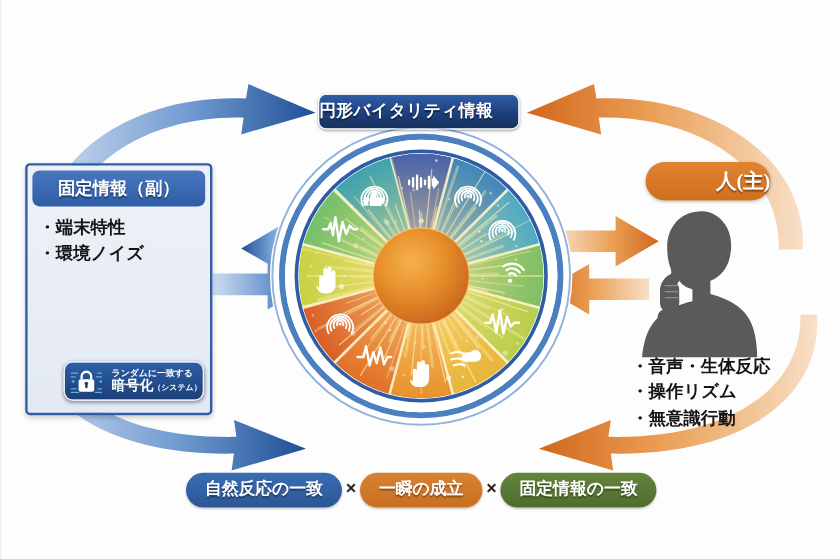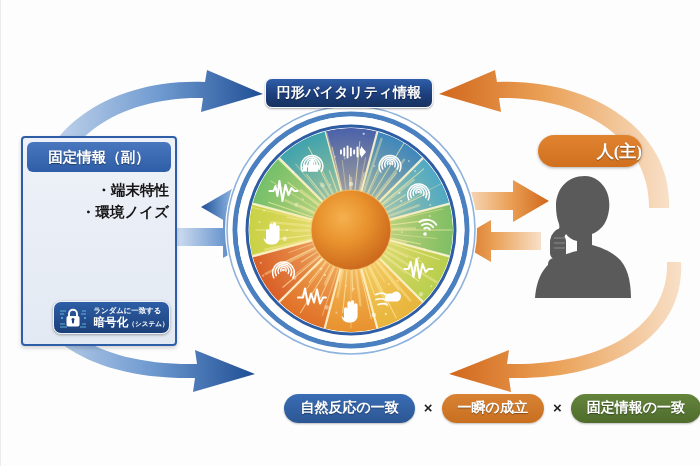--- a/index.html
+++ b/index.html
@@ -17,21 +17,21 @@
   
   #arrows{position:absolute;left:0;top:0;width:700px;height:466px;}
 
   
   #top-banner{
     left:264px;top:78px;width:166px;height:28px;
     background:linear-gradient(180deg,#2f5ea8 0%,#1d3f7d 55%,#16325f 100%);
     border-radius:7px;
     border:1px solid #f4f7fb;
     box-shadow:0 1px 2px rgba(0,0,0,.35);
-    display:flex;align-items:center;justify-content:center;
+    display:flex;align-items:center;
     z-index:6;
   }
   #top-banner span{
     color:#fff;font-size:14px;font-weight:bold;letter-spacing:.3px;
     white-space:nowrap;
     text-shadow:0 1px 1px rgba(0,0,0,.45);
   }
 
   
   #left-panel{
@@ -50,33 +50,32 @@
   #left-panel-header span{
     color:#fff;font-size:14.5px;font-weight:bold;white-space:nowrap;
     text-shadow:0 1px 1px rgba(0,0,0,.4);
   }
   #left-list{
     position:absolute;left:9px;top:42px;right:6px;
     display:flex;flex-direction:column;gap:1px;
   }
   #left-list li{
     list-style:none;color:#151515;font-size:14.5px;font-weight:bold;
-    line-height:1.42;white-space:nowrap;text-align:right;
+    line-height:1.42;white-space:nowrap;
   }
   #left-list{margin:0;padding:0;}
 
   
   #crypto-badge{
     position:absolute;left:30px;top:163px;width:117px;height:33px;
     background:linear-gradient(180deg,#2d5ea6 0%,#1c3f79 100%);
     border:1.6px solid #eaf1fa;border-radius:8px;
     box-shadow:0 1px 3px rgba(0,0,0,.35);
     display:flex;align-items:center;gap:6px;padding-left:3px;
     box-sizing:border-box;
-    justify-content:center;
   }
   #crypto-text{display:flex;flex-direction:column;line-height:1;}
   #crypto-line1{color:#fff;font-size:7.4px;font-weight:bold;white-space:nowrap;}
   #crypto-line2{color:#fff;font-size:11.6px;font-weight:bold;white-space:nowrap;margin-top:2px;}
   #crypto-line2 .sys{font-size:6.6px;}
 
   
   #person-pill{
     left:537px;top:135px;width:104px;height:32px;
     background:linear-gradient(180deg,#e0832f 0%,#d0701f 100%);
@@ -102,21 +101,21 @@
     line-height:1.48;white-space:nowrap;
   }
 
   
   #wheel-wrap{left:222px;top:102px;width:256px;height:256px;z-index:4;}
   #wheel-svg{width:256px;height:256px;display:block;}
 
   
   #bottom-row{
     left:0;top:392px;width:700px;height:32px;
-    display:flex;align-items:center;justify-content:flex-end;gap:9px;z-index:6;
+    display:flex;align-items:center;justify-content:center;gap:3px;z-index:6;
   }
   .bpill{
     height:29px;border-radius:15px;
     display:flex;align-items:center;justify-content:center;
     padding:0 16px;box-sizing:border-box;
     box-shadow:0 1px 2px rgba(0,0,0,.25);
   }
   .bpill span{
     color:#fff;font-size:14px;font-weight:bold;white-space:nowrap;
     text-shadow:0 1px 1px rgba(0,0,0,.35);
@@ -490,20 +489,25 @@
       <path d="M38,58 c-5,1 -9,5 -10,10 c-1,5 0,11 2,15 c1,3 4,5 7,5 c4,0 6,-3 6,-7
                c0,-4 -2,-7 -2,-11 c0,-4 2,-8 0,-11 C40,58 39,58 38,58 Z"></path>
       <rect x="27" y="64" width="16" height="26" rx="7"></rect>
       <rect x="25" y="88" width="16" height="40" rx="6"></rect>
     </g>
     <g stroke="#9a9a9a" stroke-width="1.2" fill="none" opacity=".8">
       <path d="M31,68 h11 M31,73 h11 M31,78 h11"></path>
     </g>
   </svg>
 
+  <ul id="right-list" class="abs">
+    <li>・音声・生体反応</li>
+    <li>・操作リズム</li>
+    <li>・無意識行動</li>
+  </ul>
 
   <div id="bottom-row" class="abs">
     <div class="bpill" id="pill-0">
       <span>自然反応の一致</span>
     </div>
     <div class="xsep">×</div>
     <div class="bpill" id="pill-1">
       <span>一瞬の成立</span>
     </div>
     <div class="xsep">×</div>

